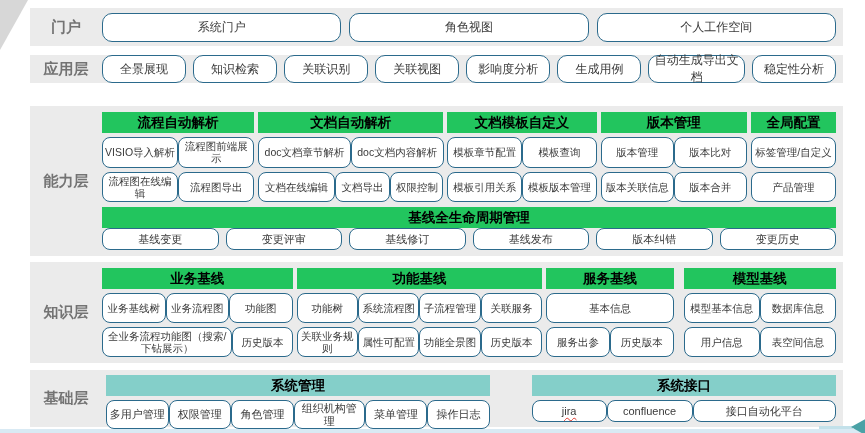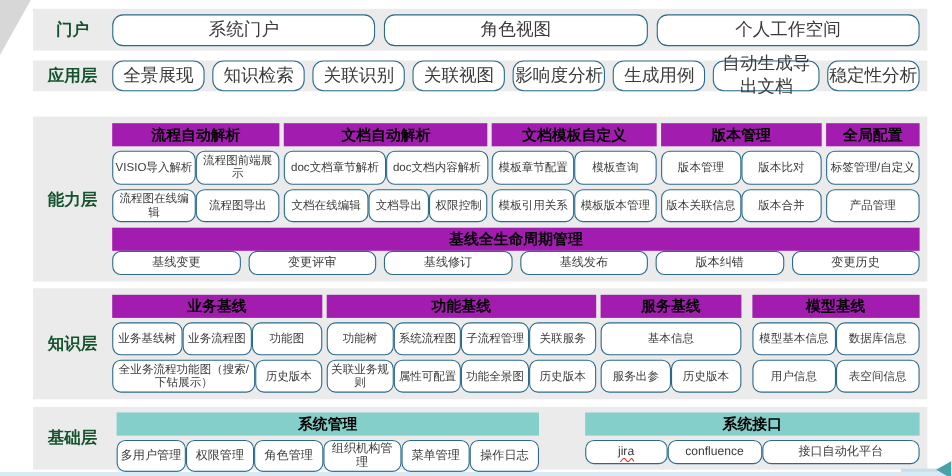--- a/index.html
+++ b/index.html
@@ -23,39 +23,39 @@
   .band { position:absolute; left:30px; width:813px; background:#ebebeb; display:flex; }
   .band-portal { top:8px;  height:38px; align-items:center; }
   .band-app    { top:55px; height:28px; align-items:center; }
   .band-cap    { top:106px; height:150px; }
   .band-know   { top:262px; height:101px; }
   .band-base   { top:370px; height:57px; }
 
   .layer-label {
     flex:none; width:72px; align-self:stretch;
     display:flex; align-items:center; justify-content:center;
-    font-weight:bold; font-size:15px; color:#14532d;
+    font-weight:bold; font-size:15px; color:#737373;
   }
   .band-content { flex:1; padding:5px 7px 5px 0; display:flex; min-width:0; }
   .row-content  { align-items:center; gap:8px; }
 
   .btn, .btn-lg {
     background:#fff; border:1.5px solid #2b6a8c; color:#3a3a3a;
     display:flex; align-items:center; justify-content:center; text-align:center;
     box-sizing:border-box;
   }
-  .btn-lg { flex:1; height:29px; border-radius:10px; font-size:16px; border-width:1.6px; }
+  .btn-lg { flex:1; height:29px; border-radius:10px; font-size:12px; border-width:1.6px; }
   .band-app .btn-lg { height:28px; }
 
   .col-content { flex-direction:column; padding-top:6px; padding-bottom:6px; }
   .groups-row { display:flex; gap:4px; flex:1; min-width:0; }
   .group { display:flex; flex-direction:column; gap:4px; min-width:0; }
   .group-header {
     height:21px; flex:none; display:flex; align-items:center; justify-content:center;
-    font-weight:bold; font-size:13.5px; color:#000; background:#a21caf;
+    font-weight:bold; font-size:13.5px; color:#000; background:#22c55e;
   }
   .group-header.teal { background:#84cfc9; }
   .btn-row { display:flex; gap:0; flex:1; }
   .btn {
     flex:1; border-radius:8px; font-size:10.5px; line-height:1.15;
     padding:1px 2px; min-height:24px;
   }
   .baseline-sec { display:flex; flex-direction:column; gap:0; margin-top:5px; }
   .baseline-sec .btn-row { gap:7px; }
   .baseline-sec .btn { min-height:22px; font-size:11px; }

